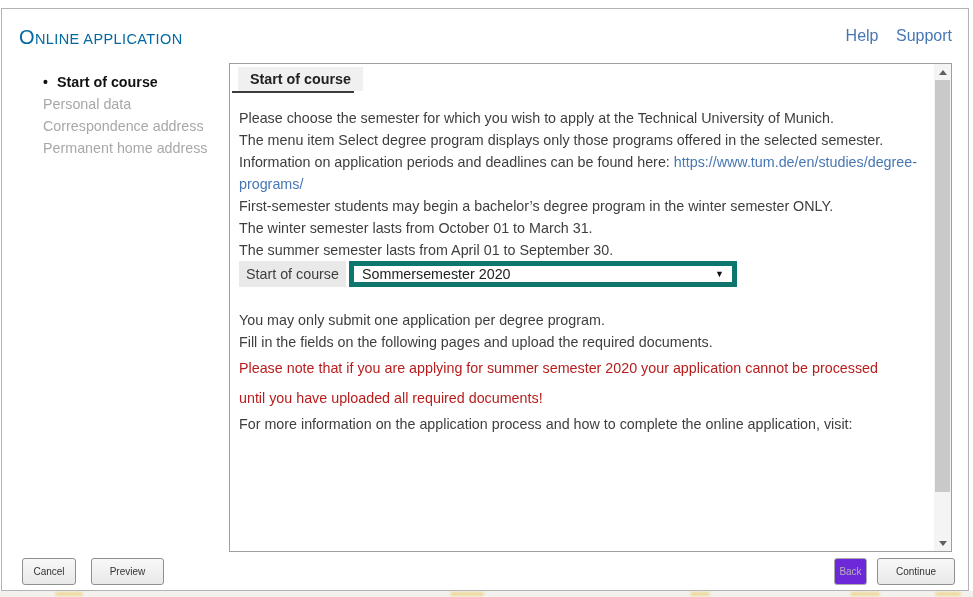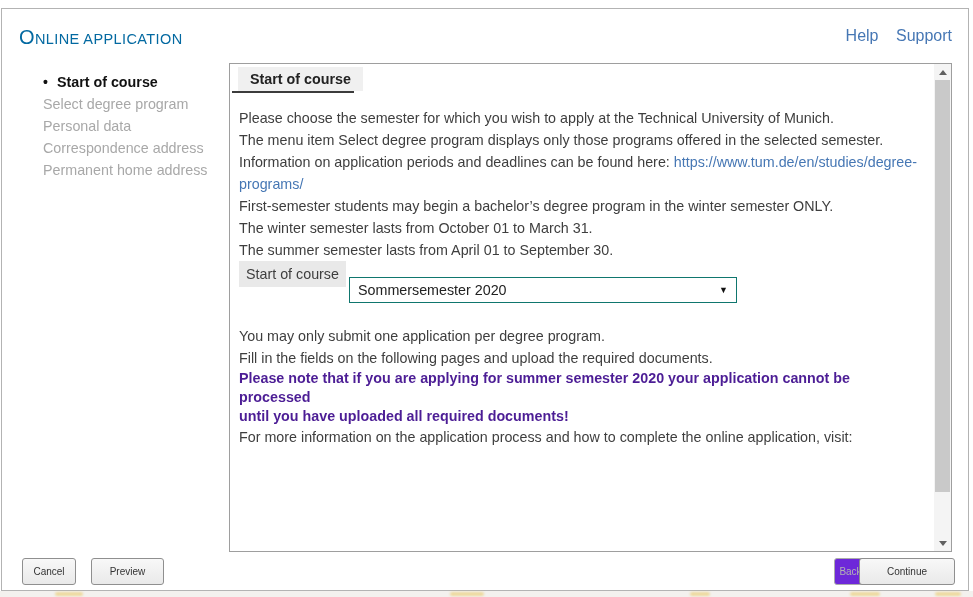--- a/index.html
+++ b/index.html
@@ -42,31 +42,31 @@
     overflow:hidden; padding:14px 8px 0 8px;
     font-size:14.3px; line-height:22px; color:#3e3e3e;
   }
   .panel-content p { margin:0; }
   .p-intro  { margin-bottom:22px; }
   .p-info   { margin-bottom:21px; }
   .p-first  { margin-bottom:23px; }
   .p-sem    { margin-bottom:24px; }
   .form-row { margin-bottom:22px; display:flex; align-items:stretch; }
   .p-submit { margin-bottom:22px; }
-  .p-note   { margin-bottom:29px; font-weight:700; line-height:19px; color:#4c1d95; }
+  .p-note   { margin-bottom:29px; font-weight:400; line-height:30px; color:#b91c1c; }
   .link { color:#4677b4; text-decoration:none; cursor:pointer; }
   
   .form-label {
     background:#e9e9e9; padding:0 7px; height:26px; display:flex; align-items:center;
     color:#3e3e3e; box-sizing:border-box;
   }
   .form-select {
-    margin-left:3px; width:388px; height:26px; border:1px solid #0f766e;
+    margin-left:3px; width:388px; height:26px; border:5px solid #0f766e;
     background:#fff; display:flex; align-items:center; justify-content:space-between;
-    padding:0 8px; box-sizing:border-box; cursor:pointer;margin-top:16px;
+    padding:0 8px; box-sizing:border-box; cursor:pointer;
   }
   .form-select .value { color:#222; }
   .form-select .arrow { font-size:9px; color:#111; line-height:1; }
   
   .scrollbar { position:absolute; top:0; right:0; bottom:0; width:17px; background:#f4f4f4; }
   .sb-btn {
     position:absolute; left:0; width:17px; height:16px; background:#f4f4f4;
     display:flex; align-items:center; justify-content:center; cursor:pointer;
   }
   .sb-up { top:0; } .sb-down { bottom:0; }
@@ -75,21 +75,21 @@
   .sb-thumb { position:absolute; left:1px; width:15px; top:16px; height:412px; background:#c9c9c9; cursor:pointer; }
   
   .btn {
     position:absolute; top:549px; height:27px; border:1px solid #8f8f8f; border-radius:3px;
     background:linear-gradient(#f8f8f8,#e9e9e9); font-family:"Liberation Sans", sans-serif;
     font-size:10px; color:#333; box-sizing:border-box; cursor:pointer; text-align:center; padding:0;
   }
   .btn-cancel   { left:20px;  width:54px; }
   .btn-preview  { left:89px;  width:73px; }
   .btn-back     { right:101px; width:33px; color:#b3b3b3; border-color:#ababab; background:#6d28d9; cursor:default; }
-  .btn-continue { right:13px; width:96px; }
+  .btn-continue { right:13px; width:78px; }
   
   .backdrop-strip { position:absolute; left:0; top:591px; width:973px; height:6px; background:#f3f1ee; }
   .spot { position:absolute; top:1px; height:4px; border-radius:2px; background:rgba(233,196,80,0.5); filter:blur(1px); }
 </style>
 </head>
 <body>
 
 <div class="dialog">
 
   <div class="app-title">
@@ -98,21 +98,20 @@
 
   <div class="header-links">
     <a>Help</a>
     <a>Support</a>
   </div>
 
   <nav class="sidebar">
     <div class="nav-item active">
       <span class="bullet">•</span><span>Start of course</span>
     </div>
-    <div class="nav-item">Select degree program</div>
     <div class="nav-item">Personal data</div>
     <div class="nav-item">Correspondence address</div>
     <div class="nav-item">Permanent home address</div>
   </nav>
 
   <section class="panel">
     <div class="tab">Start of course</div>
     <div class="tab-underline"></div>
 
     <div class="panel-content">

